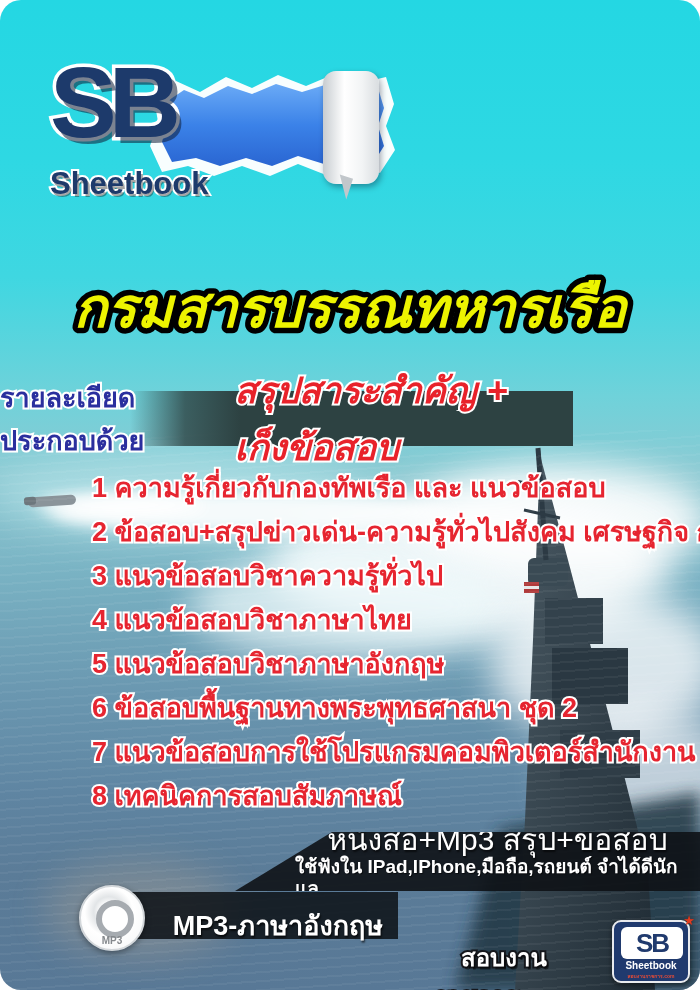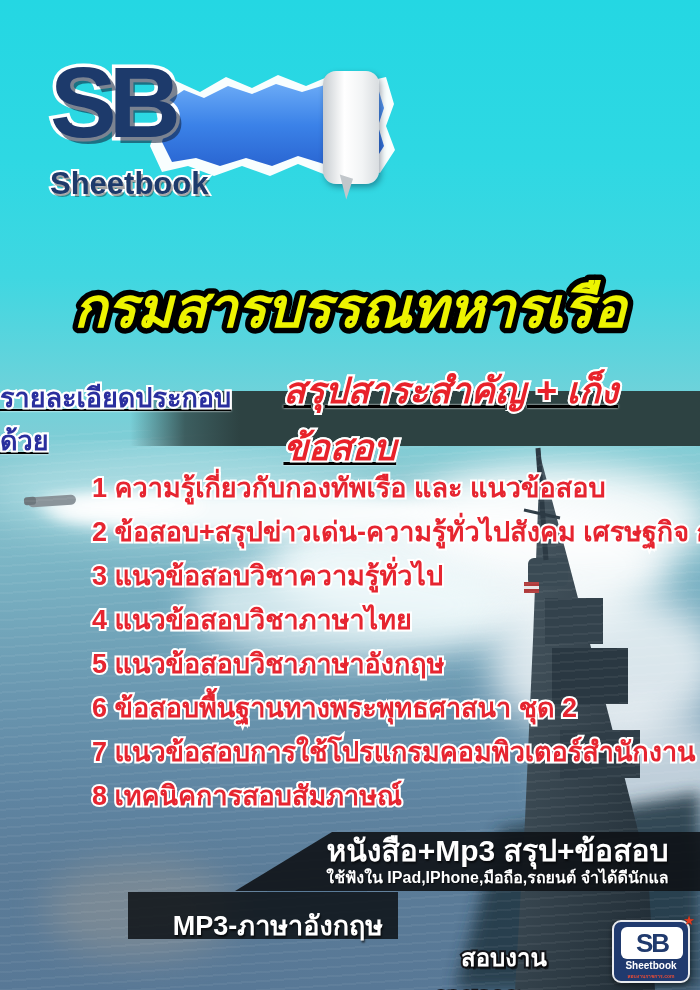--- a/index.html
+++ b/index.html
@@ -3,20 +3,21 @@
 <meta charset="utf-8">
 <style>
   html,body{margin:0;padding:0;}
   .page{
     position:relative; width:700px; height:990px; overflow:hidden;
     font-family:"Liberation Sans","DejaVu Sans",sans-serif;
     background:linear-gradient(180deg,
       #24d7e3 0%, #2ed8e3 16%, #3fd7e1 28%, #6fd2da 40%,
       #8cc9d2 48%, #79b2c3 58%, #6a97b0 70%, #5f85a2 80%,
       #5b7c98 88%, #587896 100%);
+    border-radius:21px;
   }
   .waves{
     position:absolute; left:0; top:430px; width:700px; height:560px;
     background:repeating-linear-gradient(176deg, rgba(255,255,255,.07) 0 2px, rgba(0,0,0,0) 2px 9px);
     opacity:.7;
   }
   svg{display:block;}
   .abs{position:absolute;}
 
   
@@ -42,35 +43,35 @@
   }
   .detail-highlight{
     font-size:36px; font-weight:900; font-style:italic; color:#e8222a;
     -webkit-text-stroke:4px #fff; text-shadow:0 0 2px #fff;
   }
   .list-item{
     font-size:27px; font-weight:900; color:#e62530; white-space:nowrap;
     -webkit-text-stroke:4px #fff; text-shadow:0 0 2px #fff;
     height:44px; line-height:40px;
   }
-  .banner-line1{font-size:30px; font-weight:700; color:#fff; text-shadow:1px 2px 2px rgba(0,0,0,.6); line-height:32px;}
-  .banner-line2{font-size:16px; font-weight:700; color:#fff; text-shadow:1px 1px 1px rgba(0,0,0,.6); line-height:22px;}
+  .banner-line1{font-size:30px; font-weight:400; color:#fff; text-shadow:1px 2px 2px rgba(0,0,0,.6); line-height:32px;}
+  .banner-line2{font-size:19px; font-weight:700; color:#fff; text-shadow:1px 1px 1px rgba(0,0,0,.6); line-height:22px;}
   .mp3-label{font-size:27px; font-weight:700; color:#fff; text-shadow:1px 2px 2px rgba(0,0,0,.7);margin-top:19px;}
   .website{
     font-size:24px; font-weight:900; color:#fff;
     -webkit-text-stroke:4px #15171c; text-shadow:2px 3px 0 rgba(0,0,0,.5);
     paint-order:stroke fill;
   }
 
   
   .details-banner{
-    left:0; top:391px; width:700px; height:55px;
+    left:0; top:391px; width:573px; height:55px;
     background:linear-gradient(90deg, rgba(45,66,66,0) 130px, rgba(45,66,66,.8) 185px, #2d4242 240px, #2d4242 100%);
     display:flex; align-items:center; justify-content:flex-end;
-    gap:28px; padding-right:8px; box-sizing:border-box;text-decoration:underline;
+    gap:28px; padding-right:8px; box-sizing:border-box;
   }
 
   
   .contents{left:92px; top:468px;}
 
   
   .media-banner{
     left:235px; top:832px; width:465px; height:59px;
     background:rgba(14,18,22,.9);
     clip-path:polygon(97px 0, 100% 0, 100% 100%, 0 100%);
@@ -207,20 +208,24 @@
   </div>
 
   <div class="abs media-banner">
     <div class="banner-line1">หนังสือ+Mp3 สรุป+ข้อสอบ</div>
     <div class="banner-line2">ใช้ฟังใน IPad,IPhone,มือถือ,รถยนต์ จำได้ดีนักแล</div>
   </div>
 
   <div class="abs mp3-bar">
     <span class="mp3-label">MP3-ภาษาอังกฤษ</span>
   </div>
+  <div class="abs cd">
+    <div class="cd-ring"></div>
+    <div class="cd-text">MP3</div>
+  </div>
 
   <div class="abs website" style="left:398px; top:938px; width:212px; text-align:center;">สอบงานราชการ.com</div>
 
   <div class="abs badge">
     <div class="badge-star">★</div>
     <div class="badge-inner">
       <span class="badge-sb">SB</span>
     </div>
     <div class="badge-brand">Sheetbook</div>
     <div class="badge-sub">สอบงานราชการ.com</div>

